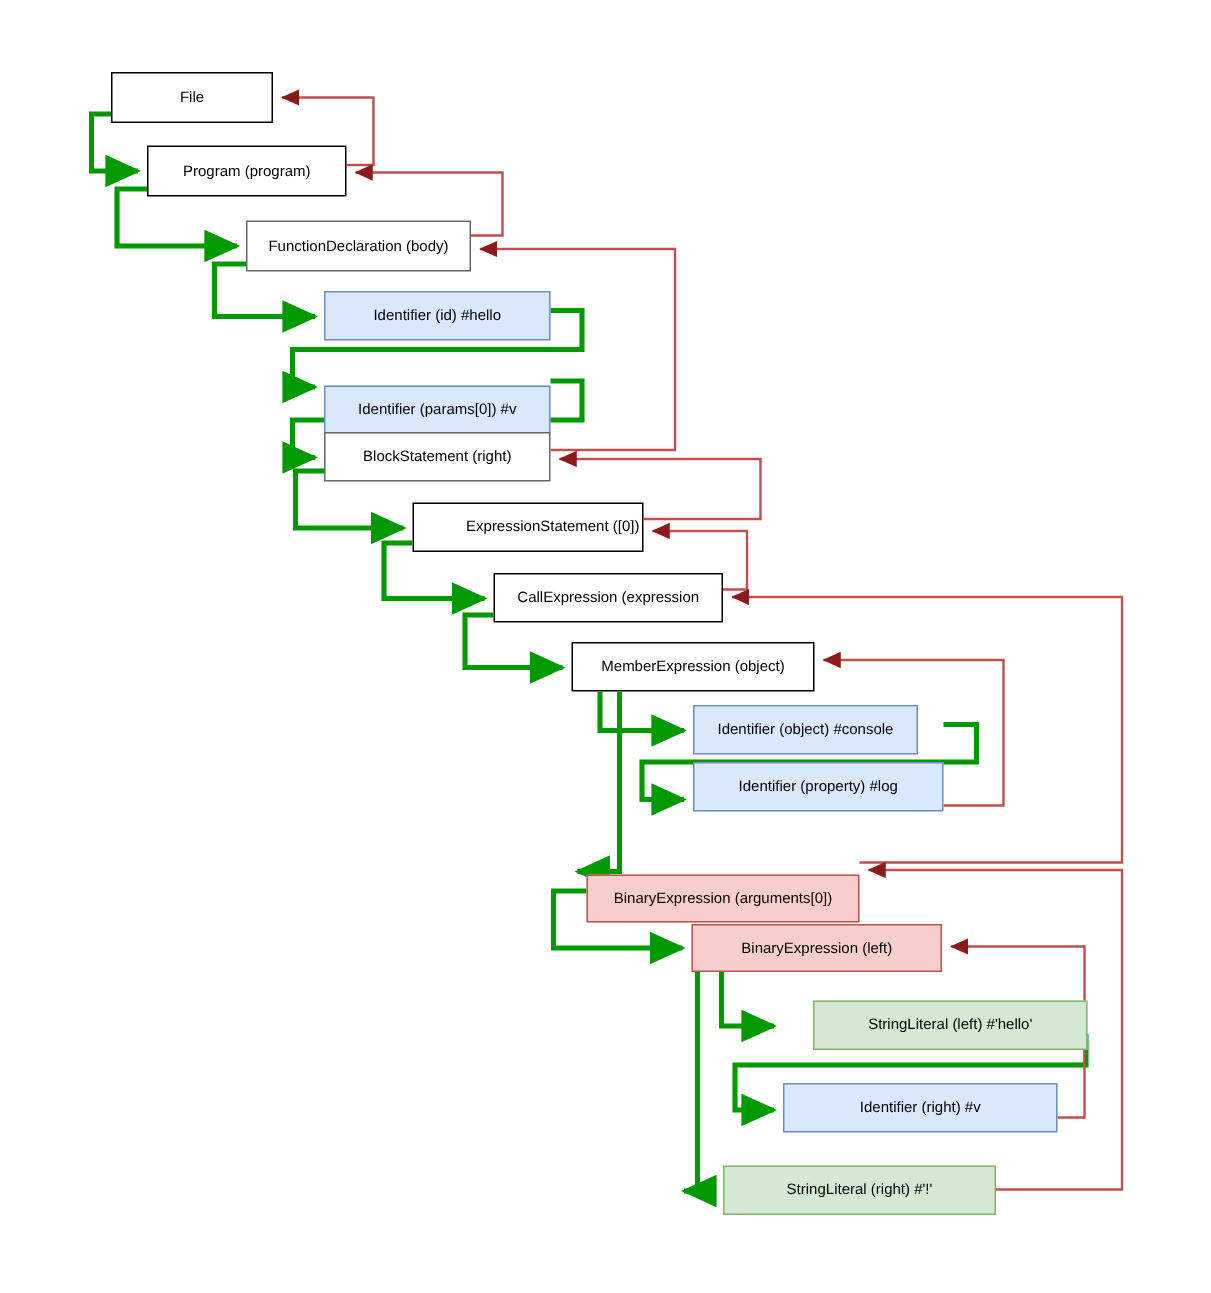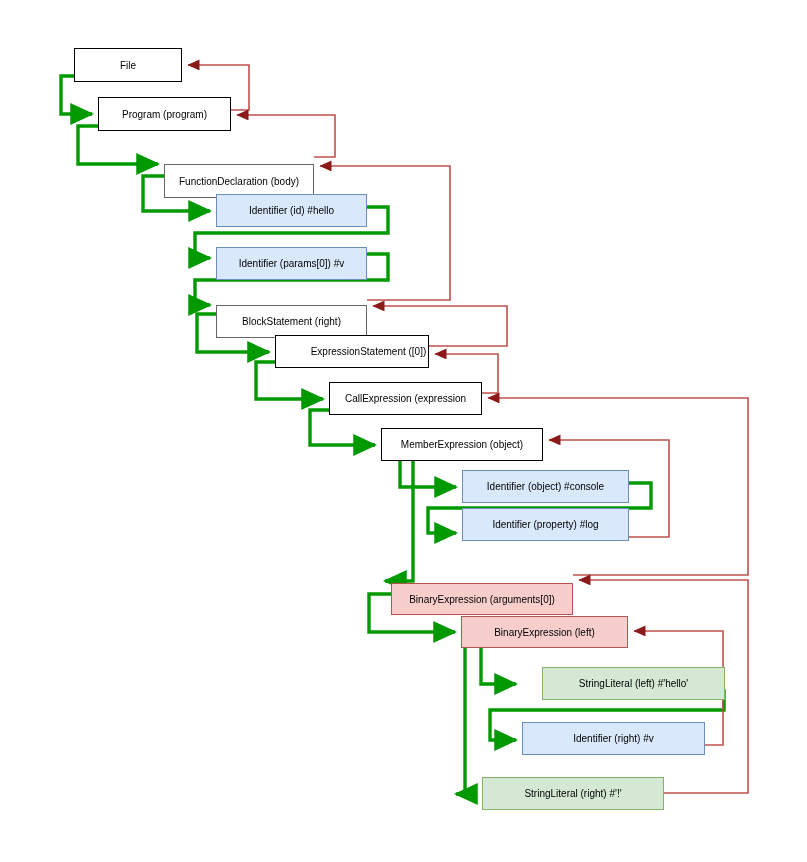--- a/index.html
+++ b/index.html
@@ -16,21 +16,21 @@
     box-sizing:border-box;
     display:flex;align-items:center;justify-content:center;
     font-size:10px;
     color:#000000;
     white-space:nowrap;
     overflow:hidden;
     text-align:center;
     z-index:5;
   }
   .node.white{background:#ffffff;border:1.6px solid #000000;}
-  .node.gray{background:#ffffff;border:1.6px solid #666666;margin-top:17px;}
+  .node.gray{background:#ffffff;border:1.6px solid #666666;}
   .node.blue{background:#dae8fc;border:1.3px solid #6c8ebf;}
   .node.pink{background:#f8cecc;border:1.3px solid #b85450;}
   .node.green{background:#d5e8d4;border:1.3px solid #82b366;margin-left:20px;}
 </style>
 </head>
 <body>
 
 <div id="canvas">
 
   <svg class="edges" viewBox="0 0 807 862">
@@ -80,36 +80,36 @@
       </div>
       <div class="node white" style="left: 98px; top: 97px; width: 133px; height: 34px;">
         <span>Program (program)</span>
       </div>
       <div class="node gray" style="left: 164px; top: 147px; width: 150px; height: 34px;">
         <span>FunctionDeclaration (body)</span>
       </div>
       <div class="node blue" style="left: 216px; top: 194px; width: 151px; height: 33px;">
         <span>Identifier (id)  #hello</span>
       </div>
-      <div class="node blue" style="left: 216px; top: 247px; width: 151px; height: 33px;">
+      <div class="node blue" style="left: 216px; top: 257px; width: 151px; height: 33px;">
         <span>Identifier (params[0]) #v</span>
       </div>
       <div class="node gray" style="left: 216px; top: 288px; width: 151px; height: 33px;">
         <span>BlockStatement (right)</span>
       </div>
       <div class="node white" style="left: 275px; top: 335px; width: 154px; height: 33px; padding-left: 33px;">
         <span>ExpressionStatement ([0])</span>
       </div>
       <div class="node white" style="left: 329px; top: 382px; width: 153px; height: 33px;">
         <span>CallExpression (expression</span>
       </div>
       <div class="node white" style="left: 381px; top: 428px; width: 162px; height: 33px;">
         <span>MemberExpression (object)</span>
       </div>
-      <div class="node blue" style="left: 462px; top: 470px; width: 167px; height: 33px;">
+      <div class="node blue" style="left: 462px; top: 470px; width: 150px; height: 33px;">
         <span>Identifier (object)  #console</span>
       </div>
       <div class="node blue" style="left: 462px; top: 508px; width: 167px; height: 33px;">
         <span>Identifier (property)  #log</span>
       </div>
       <div class="node pink" style="left: 391px; top: 583px; width: 182px; height: 32px;">
         <span>BinaryExpression (arguments[0])</span>
       </div>
       <div class="node pink" style="left: 461px; top: 616px; width: 167px; height: 32px;">
         <span>BinaryExpression (left)</span>

